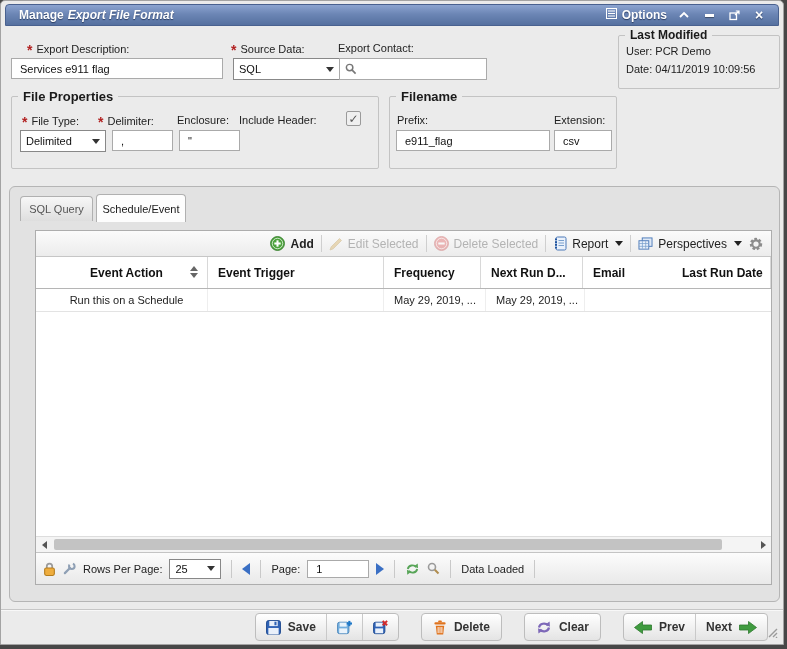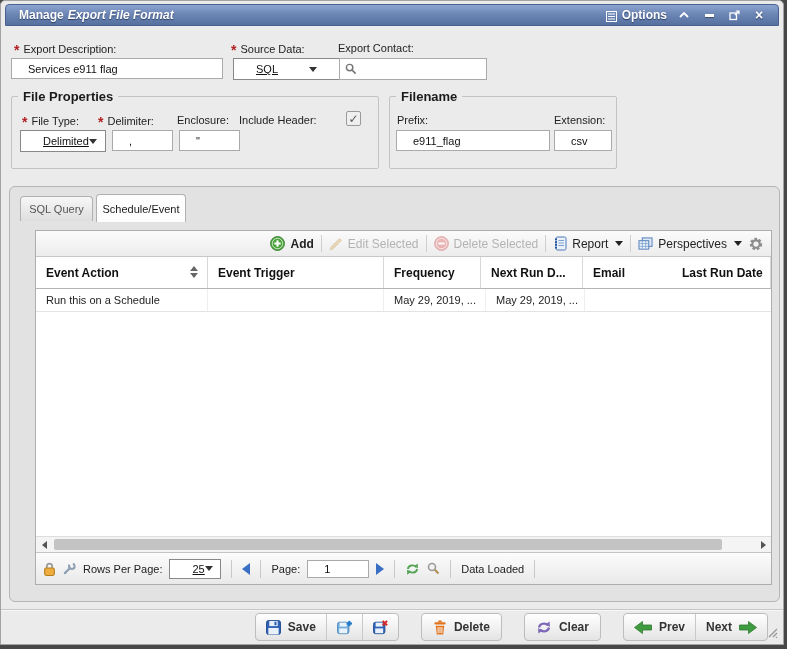--- a/index.html
+++ b/index.html
@@ -10,33 +10,33 @@
             background:#ebebeb; border:1px solid #a3a3a3; border-radius:5px 5px 0 0; }
 
   
   .titlebar { position:absolute; left:4px; top:3px; right:4px; height:22px;
               border-radius:4px 4px 0 0; border:1px solid #49618f;
               background:linear-gradient(#8ca4d0,#6c86b5 45%,#55709f);
               display:flex; align-items:center; color:#fff; }
   .title { padding-left:13px; font-size:12px; font-weight:bold; text-shadow:0 1px 1px rgba(20,35,70,.7); }
   .title em { font-style:italic; margin-left:4px; }
   .tb-right { margin-left:auto; display:flex; align-items:center; gap:9px; padding-right:11px; }
-  .tb-options { display:flex; align-items:flex-end; gap:5px; font-size:12px; font-weight:bold;
+  .tb-options { display:flex; align-items:flex-start; gap:5px; font-size:12px; font-weight:bold;
                 text-shadow:0 1px 1px rgba(20,35,70,.7); cursor:pointer; }
   .tb-btn { display:flex; align-items:center; justify-content:center; width:16px; height:16px; cursor:pointer; }
   .tb-min { width:9px; height:3px; background:#fff; box-shadow:0 1px 1px rgba(0,0,0,.4); }
   .tb-close { font-size:14px; font-weight:bold; line-height:1; text-shadow:0 1px 1px rgba(20,35,70,.7); }
 
   
   .lbl { position:absolute; font-size:11px; color:#222; white-space:nowrap; }
   .req::before { content:"*"; color:#b22222; font-weight:bold; font-size:14px; margin-right:4px; vertical-align:-2px; }
   .inp { position:absolute; background:#fff; border:1px solid #aaa; font-size:11px; color:#111;
-         padding:0 16px; font-family:inherit; }
+         padding:0 8px; font-family:inherit; }
   .fakesel { position:absolute; background:#fff; border:1px solid #888; display:flex; align-items:center;
-             font-size:11px; color:#111; padding:0 22px; cursor:pointer;text-decoration:underline; }
+             font-size:11px; color:#111; padding:0 5px; cursor:pointer; }
   .fakesel .caret { margin-left:auto; width:0; height:0; border-left:4px solid transparent;
                     border-right:4px solid transparent; border-top:5px solid #333; }
   .fieldset { position:absolute; border:1px solid #c3c3c3; border-radius:2px; }
   .legend { position:absolute; top:-8px; left:6px; background:#ebebeb; padding:0 5px;
             font-weight:bold; color:#1a1a1a; white-space:nowrap; }
 
   
   .checkbox { position:absolute; width:15px; height:15px; background:#efefef; border:1px solid #9a9a9a;
               border-radius:2px; display:flex; align-items:center; justify-content:center; cursor:pointer; }
   .checkbox.checked::after { content:"\2713"; font-size:12px; font-weight:bold; color:#555; }
@@ -60,21 +60,21 @@
   .titem .ddcaret { width:0; height:0; border-left:4px solid transparent; border-right:4px solid transparent;
                     border-top:5px solid #222; margin-left:2px; }
   .tsep { width:1px; height:17px; background:#cfcfcf; }
 
   .ghead { height:32px; display:flex; border-bottom:1px solid #b5b5b5; background:#fff; flex:none; }
   .hcell { display:flex; align-items:center; padding-left:10px; font-size:12px; font-weight:bold; color:#111;
            border-right:1px solid #d8d8d8; position:relative; cursor:pointer; }
   .grow { height:23px; display:flex; border-bottom:1px solid #e3e3e3; background:#fff; flex:none; cursor:pointer; }
   .rcell { display:flex; align-items:center; padding-left:10px; font-size:11px; color:#222;
            border-right:1px solid #eee; overflow:hidden; white-space:nowrap; }
-  .c0{width:172px;} .c1{width:176px;} .c2{width:97px;} .c3{width:102px;} .c4{width:99px;} .c5{flex:1; border-right:none;}
+  .c0{width:172px;justify-content:center;} .c1{width:176px;} .c2{width:97px;} .c3{width:102px;} .c4{width:99px;} .c5{flex:1; border-right:none;}
   .sorticon { position:absolute; right:9px; top:9px; display:flex; flex-direction:column; gap:2px; }
   .sorticon i { width:0; height:0; border-left:4px solid transparent; border-right:4px solid transparent; display:block; }
   .sorticon .up { border-bottom:5px solid #666; }
   .sorticon .dn { border-top:5px solid #666; }
 
   .gbody { flex:1; background:#fff; }
 
   .gscroll { height:16px; background:#f4f4f4; border-top:1px solid #ddd; position:relative; flex:none; }
   .sarrow { position:absolute; top:0; width:14px; height:15px; display:flex; align-items:center; justify-content:center; cursor:pointer; }
   .sarrow i { width:0; height:0; border-top:4px solid transparent; border-bottom:4px solid transparent; display:block; }
@@ -142,38 +142,43 @@
                 <path d="M6 5 L10 1 M6.8 1 H10 V4.2" stroke="#fff" stroke-width="1.2" fill="none"></path>
               </svg>
             </span>
       </div>
       <div class="tb-btn">
             <span class="tb-close">×</span>
           </div>
     </div>
   </div>
 
-  <div class="lbl req" style="left:13px; top:41px;"><span>Export Description:</span></div>
+  <div class="lbl req" style="left:26px; top:41px;"><span>Export Description:</span></div>
   <input class="inp" style="left: 10px; top: 57px; width: 212px; height: 21px;" value="Services e911 flag">
 
   <div class="lbl req" style="left:230px; top:41px;text-align:center;"><span>Source Data:</span></div>
   <div class="fakesel" style="left:232px; top:57px; width:107px; height:22px;">
     <span>SQL</span>
     <span class="caret"></span>
   </div>
 
   <div class="lbl" style="left:337px; top:41px;"><span>Export Contact:</span></div>
   <input class="inp" style="left: 338px; top: 57px; width: 148px; height: 22px; padding-left: 21px;" value="">
   <span class="icon mag-inside" style="left:344px; top:62px;">
     <svg width="12" height="12" viewBox="0 0 13 13">
           <circle cx="5" cy="5" r="3.5" fill="none" stroke="#777" stroke-width="1.6"></circle>
           <line x1="7.8" y1="7.8" x2="11.5" y2="11.5" stroke="#777" stroke-width="1.8"></line>
         </svg>
   </span>
 
+  <div class="fieldset" style="left:617px; top:34px; width:162px; height:54px;">
+    <span class="legend" style="font-size:12px;">Last Modified</span>
+    <div class="lbl" style="left:7px; top:9px;">User: PCR Demo</div>
+    <div class="lbl" style="left:7px; top:27px;">Date: 04/11/2019 10:09:56</div>
+  </div>
 
   <div class="fieldset" style="left:10px; top:95px; width:368px; height:73px;">
     <span class="legend" style="font-size:13px;">File Properties</span>
     <div class="lbl req" style="left:10px; top:17px;"><span>File Type:</span></div>
     <div class="fakesel" style="left:8px; top:33px; width:86px; height:22px;">
       <span>Delimited</span>
       <span class="caret"></span>
     </div>
     <div class="lbl req" style="left:86px; top:17px;"><span>Delimiter:</span></div>
     <input class="inp" style="left: 100px; top: 33px; width: 61px; height: 21px;" value=",">

